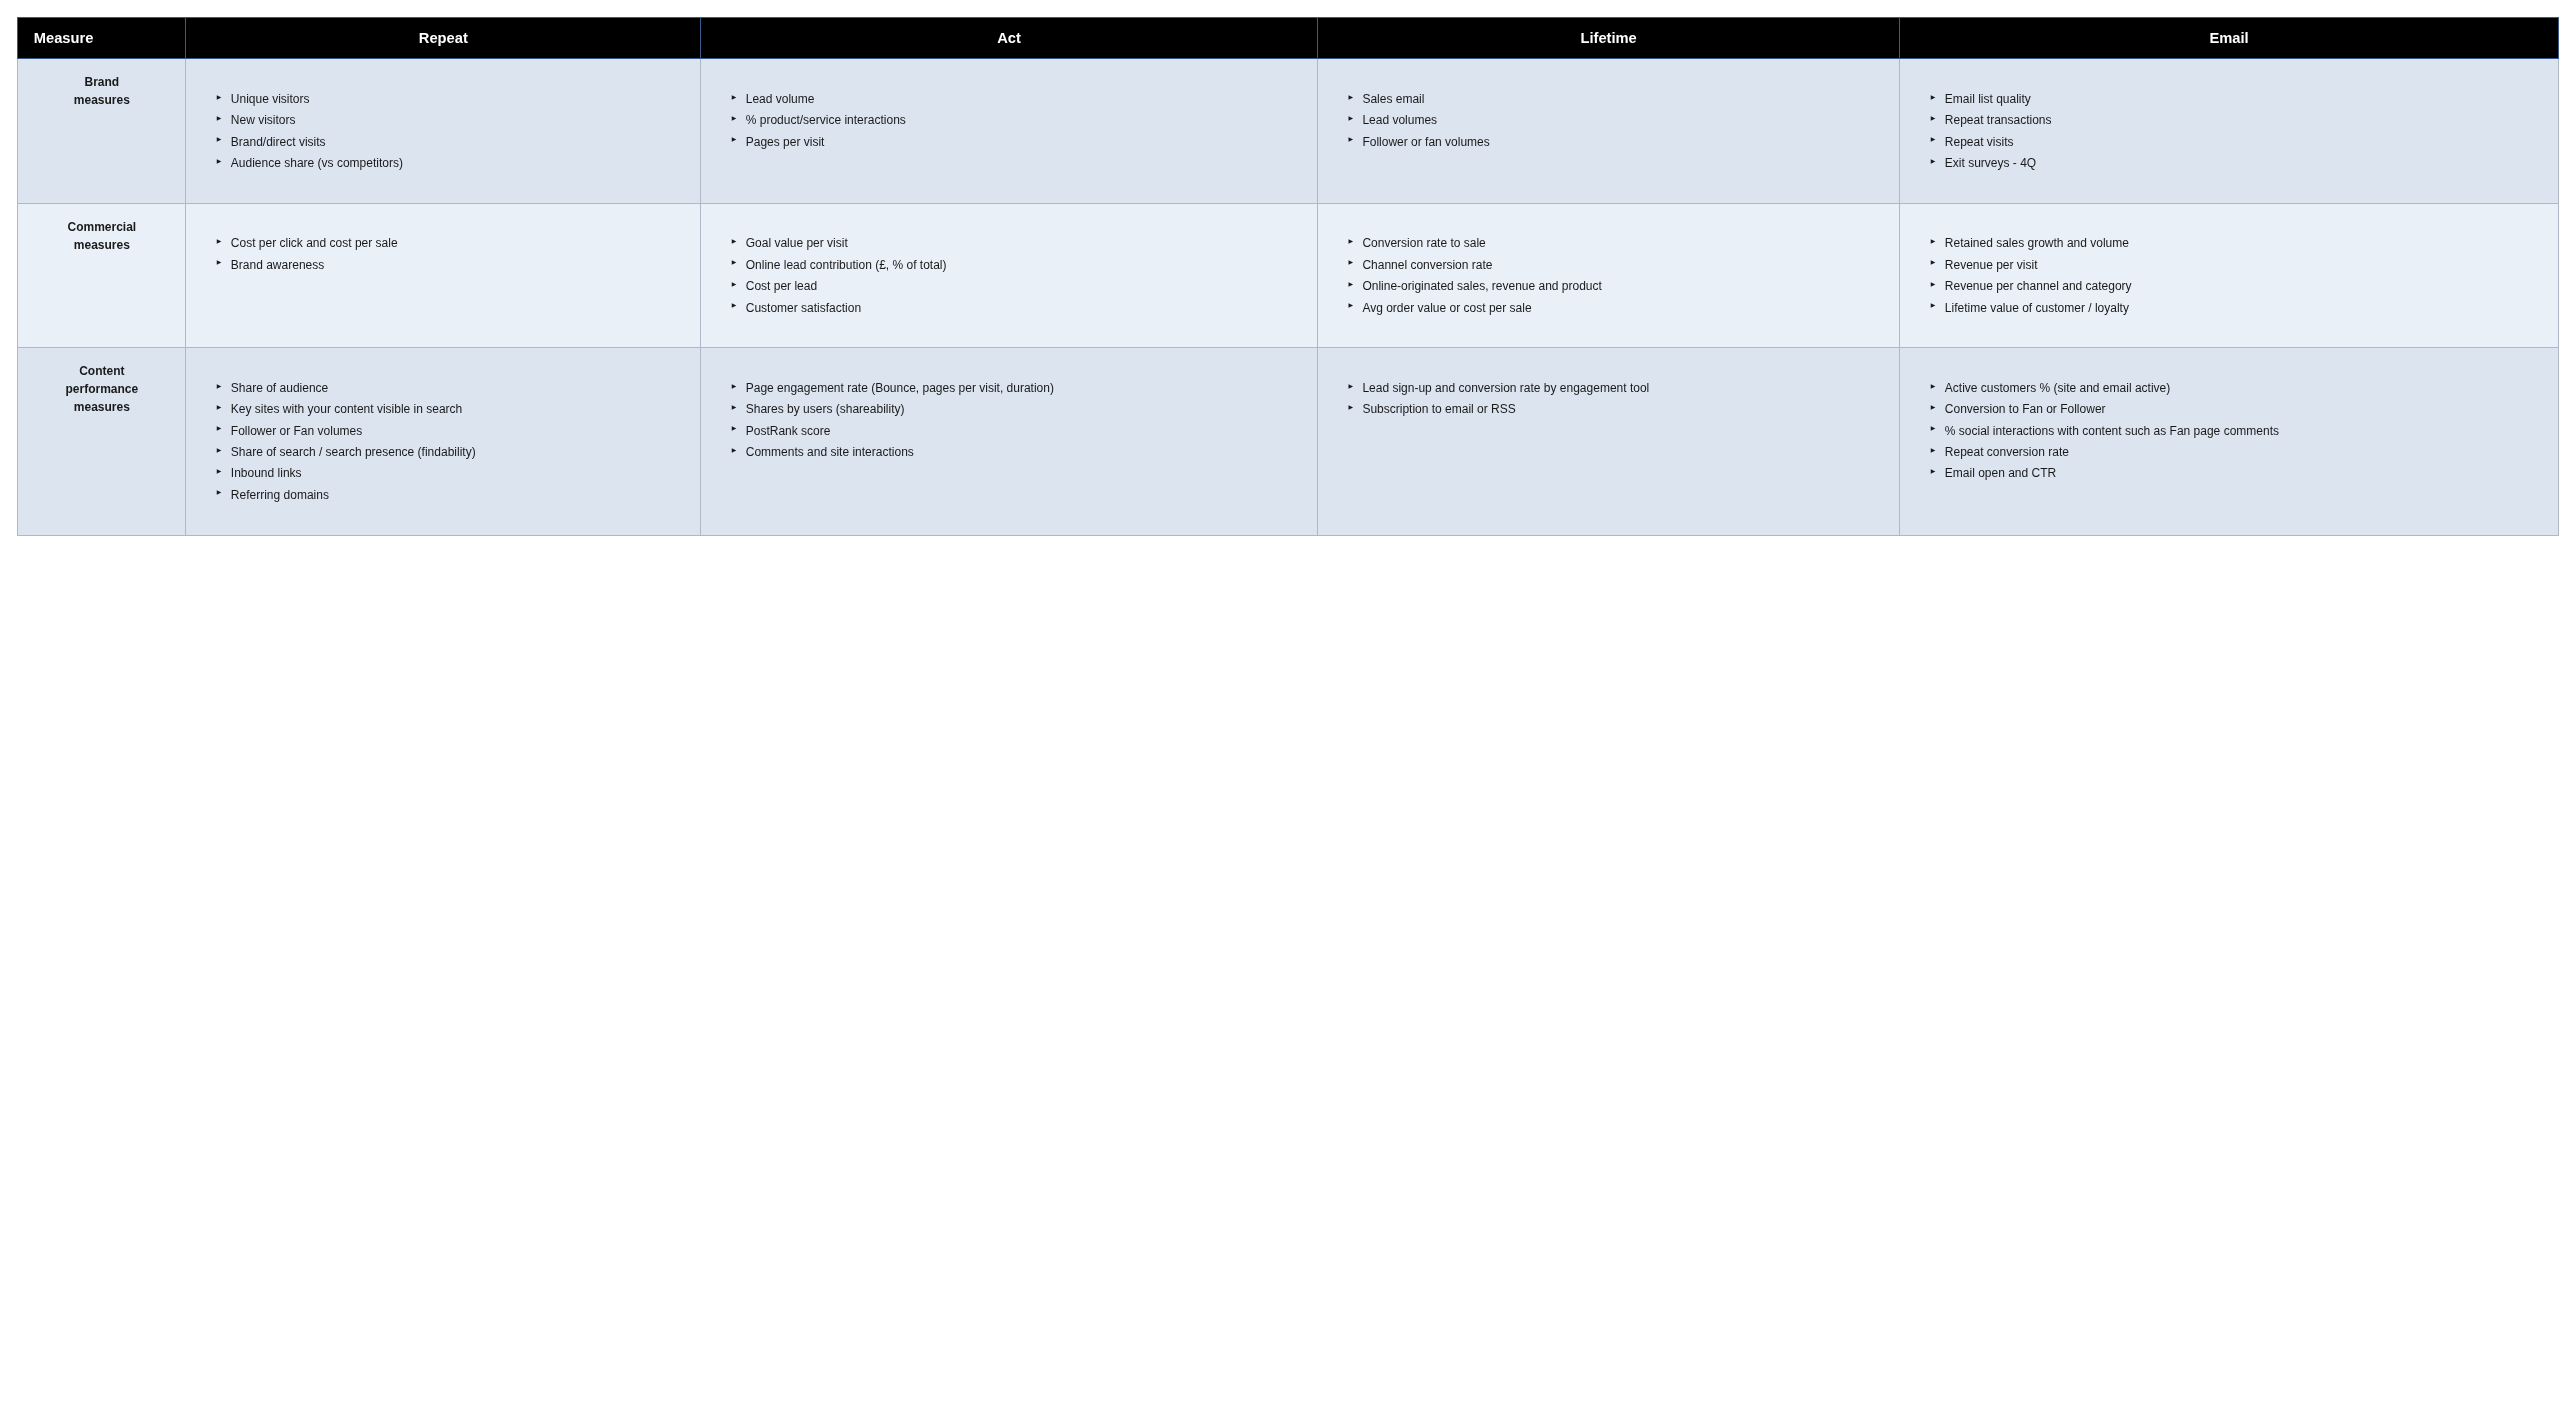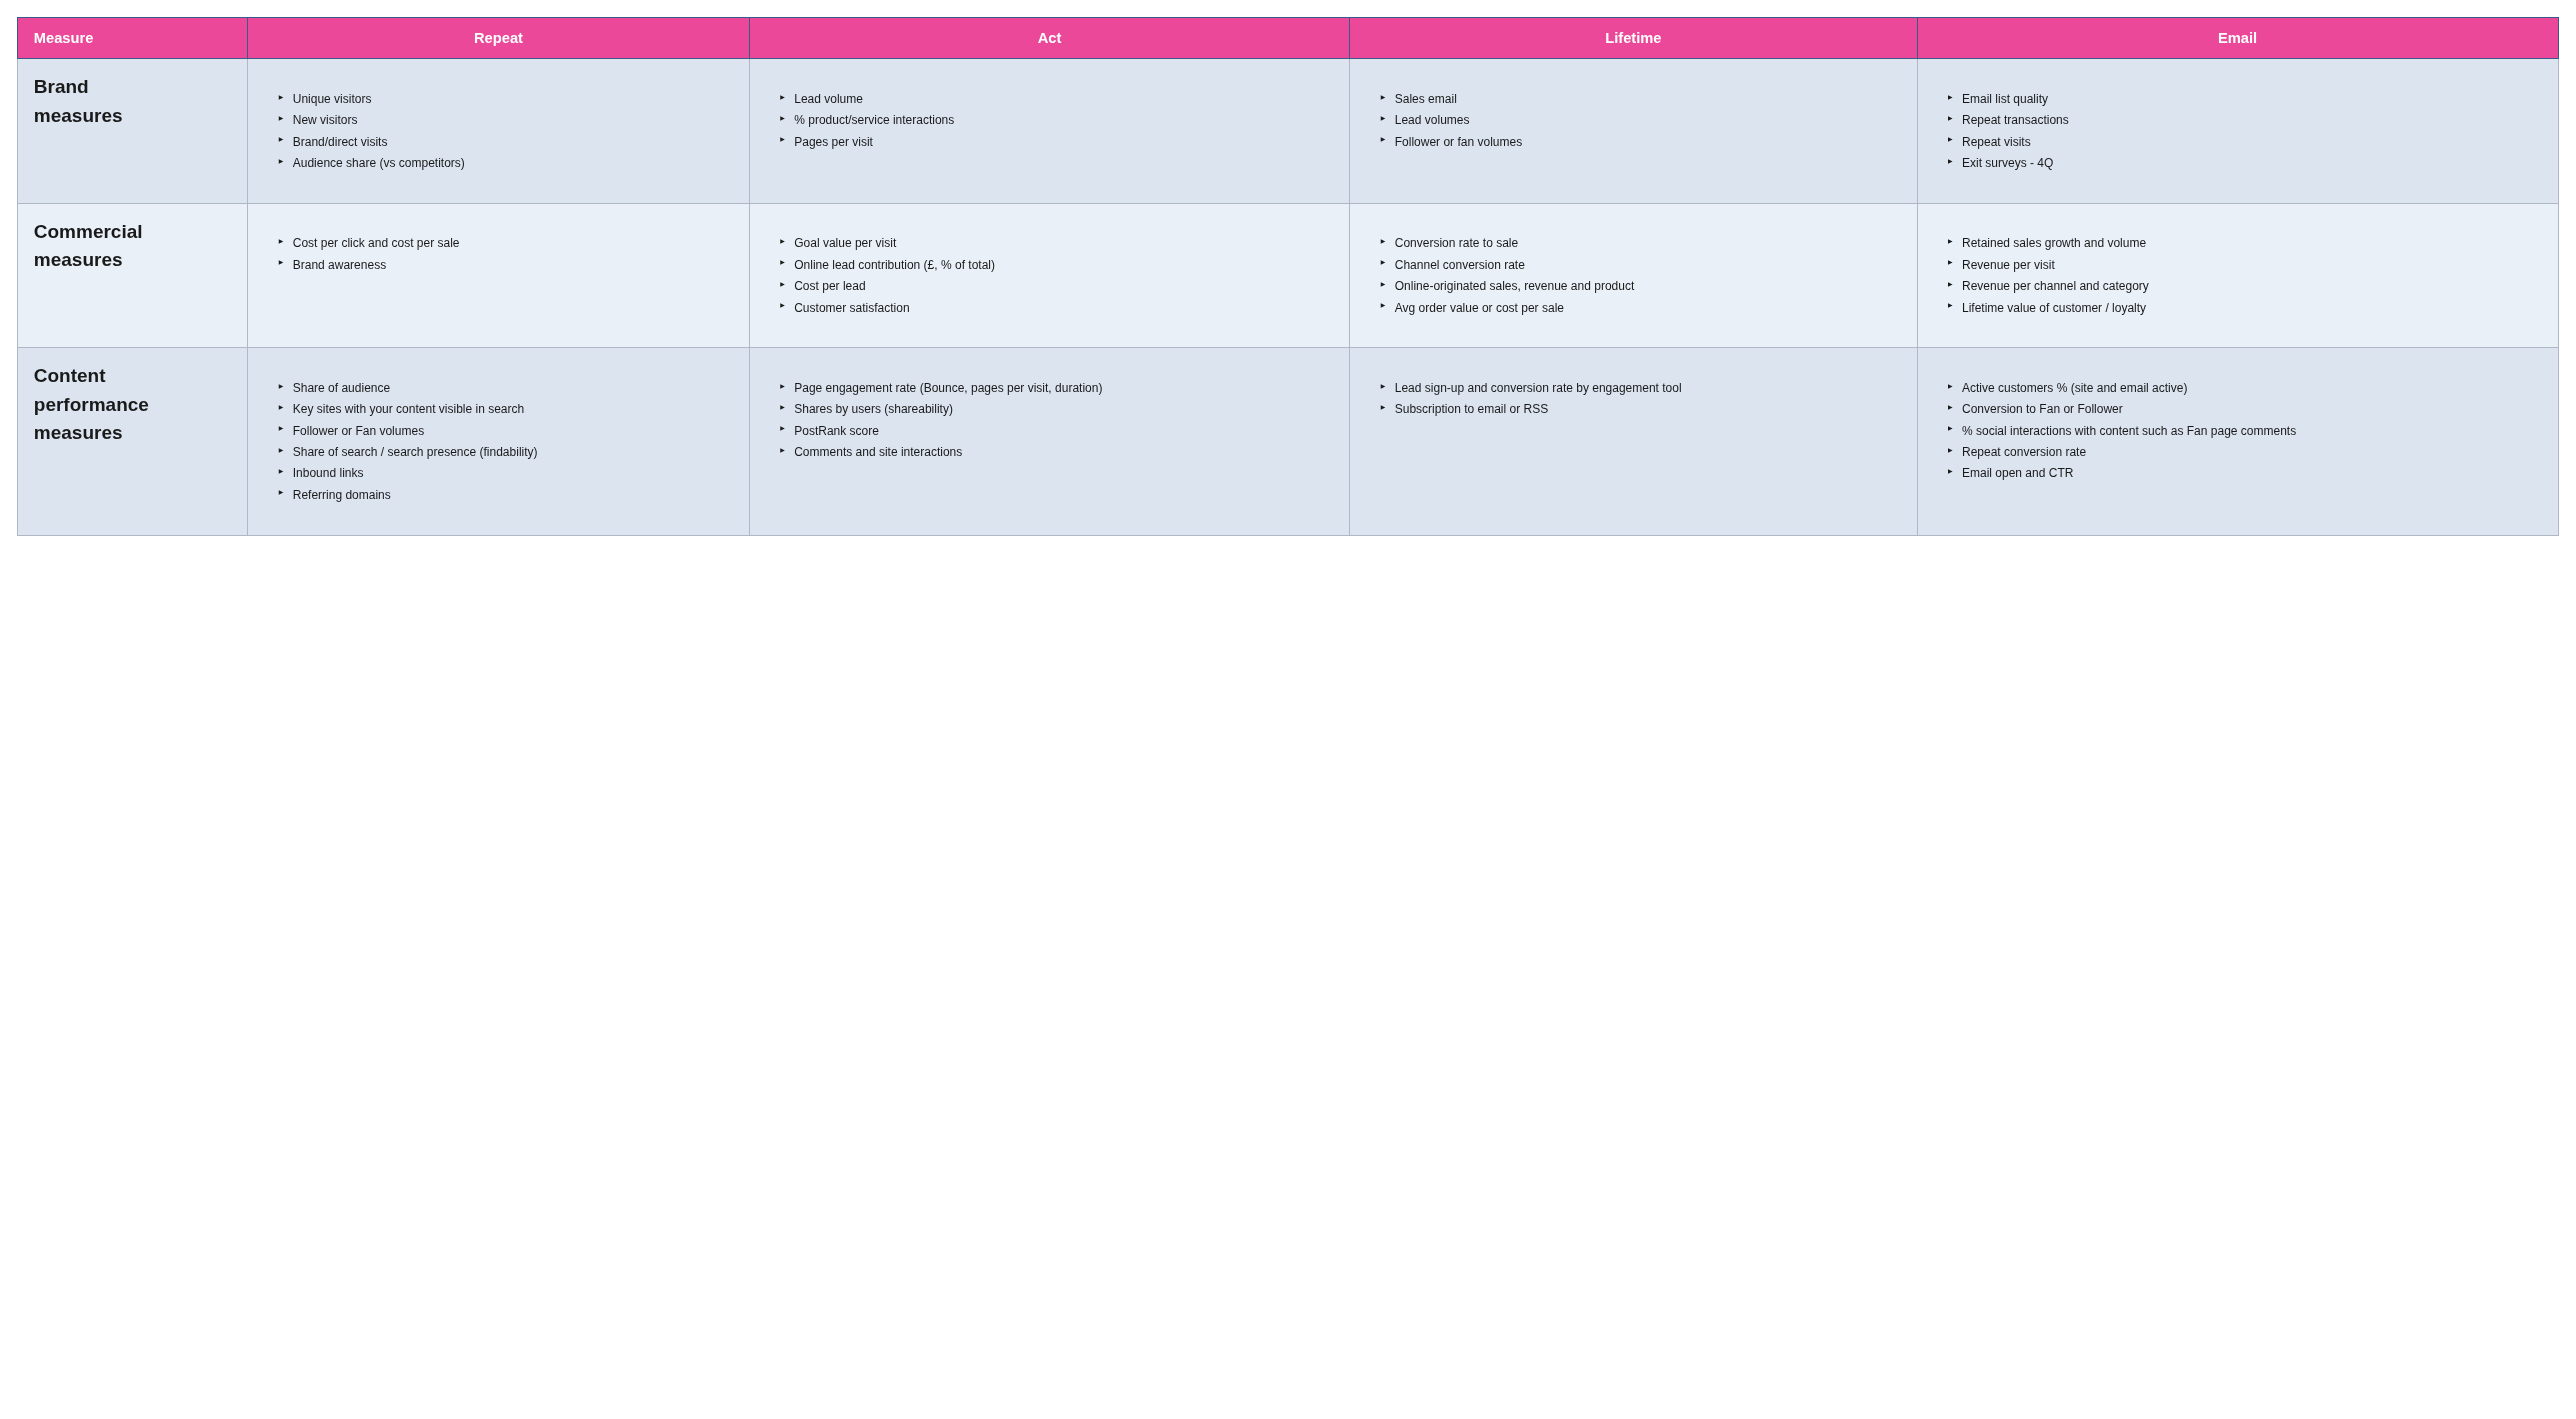--- a/index.html
+++ b/index.html
@@ -7,21 +7,21 @@
       font-family: Arial, Helvetica, sans-serif;
       font-size: 13px;
       background: #fff;
       padding: 17.3px;
     }
     table {
       width: 100%;
       border-collapse: collapse;
     }
     th {
-      background-color: #ec4899;
+      background-color: #000000;
       color: #fff;
       font-weight: bold;
       font-size: 14.7px;
       padding: 12px 15.5px;
       text-align: center;
       border: 0.9px solid #3a5a8a;
     }
     th:first-child {
       text-align: left;
     }
@@ -32,22 +32,23 @@
       line-height: 1.5;
     }
     tr:nth-child(odd) td {
       background-color: #dce4f0;
     }
     tr:nth-child(even) td {
       background-color: #eaf0f8;
     }
     .row-header {
       font-weight: bold;
-      font-size: 19px;
+      font-size: 12px;
       color: #1a1a1a;
+      text-align: center;
     }
     ul {
       list-style: none;
       padding: 0;
       margin: 15px;
     }
     ul li {
       padding: 1.7px 0 1.7px 14px;
       position: relative;
       font-size: 12px;

